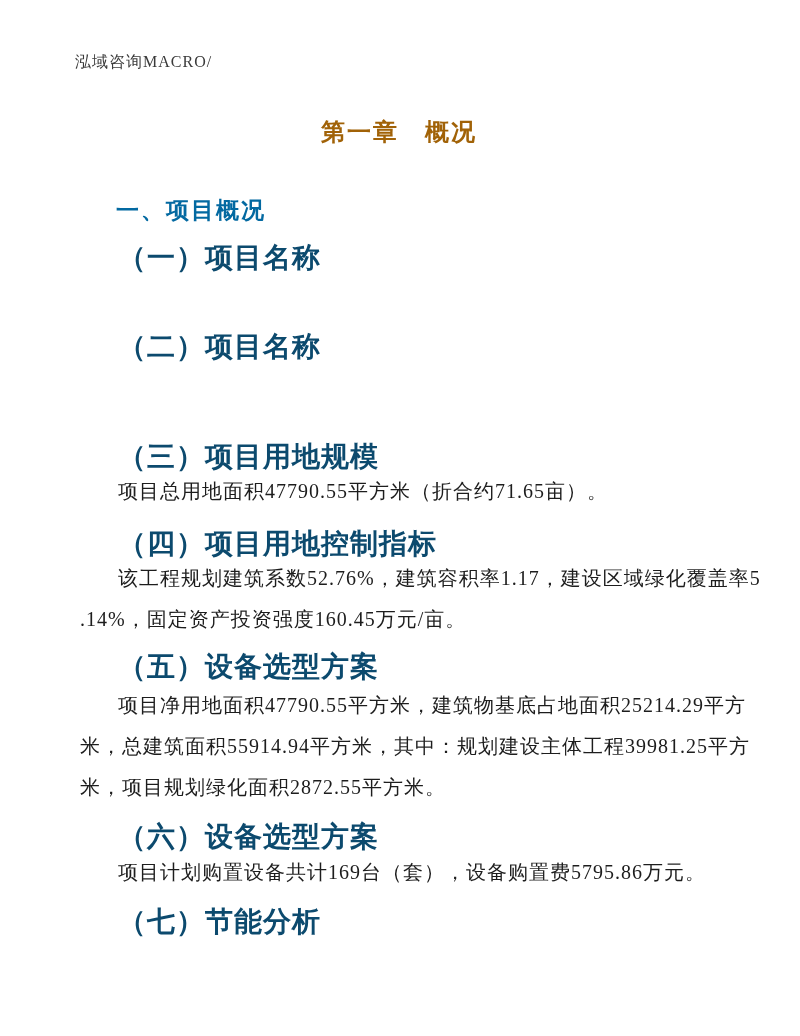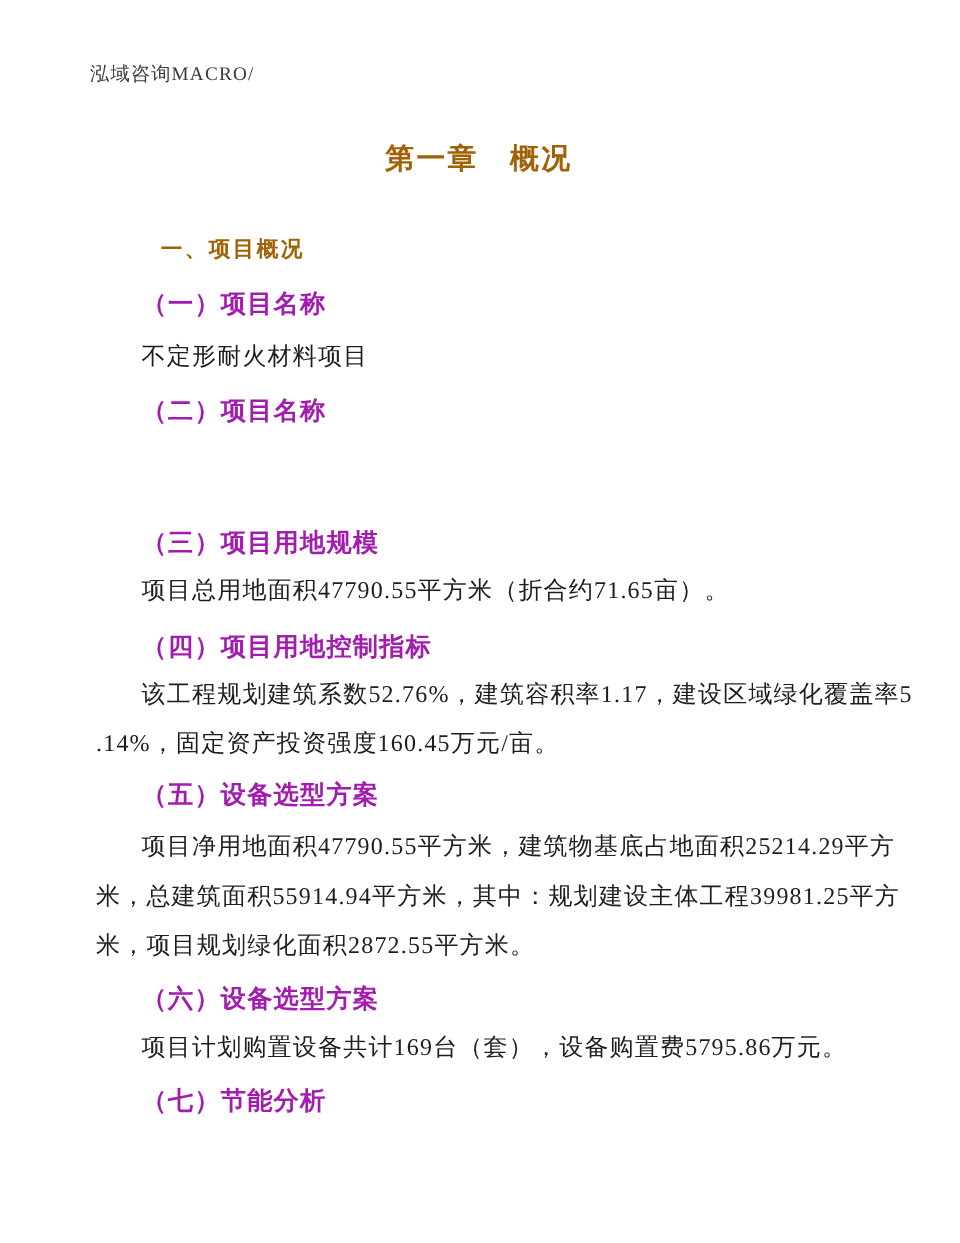--- a/index.html
+++ b/index.html
@@ -26,34 +26,34 @@
     top:116px;left:0;width:100%;
     text-align:center;
     font-family:"Liberation Sans","DejaVu Sans",sans-serif;
     font-weight:700;
     font-size:24px;
     color:#a16207;
     letter-spacing:2px;
   }
   .section{
     position:absolute;
-    left:134px;
+    left:116px;
     font-family:"Liberation Sans","DejaVu Sans",sans-serif;
     font-weight:700;
-    font-size:18px;
-    color:#a16207;
+    font-size:23px;
+    color:#0369a1;
     letter-spacing:2px;
     white-space:nowrap;
   }
   .h{
     position:absolute;
     left:118px;
     font-weight:700;
-    font-size:21px;
-    color:#a21caf;
+    font-size:28px;
+    color:#0c4a6e;
     white-space:nowrap;
     letter-spacing:1px;
   }
   .ln{
     position:absolute;
     left:80px;
     font-size:20px;
     color:#1d1d1d;
     white-space:nowrap;
     letter-spacing:1px;
@@ -67,21 +67,20 @@
 
   <div class="hdr">
     <span>泓域咨询MACRO/</span>
   </div>
 
   <div class="chapter" style="top:116px;">第一章　概况</div>
 
   <div class="section" style="top:195px;">一、项目概况</div>
 
   <div class="h" style="top:239px;">（一）项目名称</div>
-  <div class="ln ind" style="top:283px;">不定形耐火材料项目</div>
 
   <div class="h" style="top:328px;">（二）项目名称</div>
 
   <div class="h" style="top:438px;">（三）项目用地规模</div>
   <div class="ln ind" style="top:478px;">项目总用地面积47790.55平方米（折合约71.65亩）。</div>
 
   <div class="h" style="top:525px;">（四）项目用地控制指标</div>
   <div class="ln ind" style="top:565px;">该工程规划建筑系数52.76%，建筑容积率1.17，建设区域绿化覆盖率5</div>
   <div class="ln" style="top:606px;">.14%，固定资产投资强度160.45万元/亩。</div>
 

